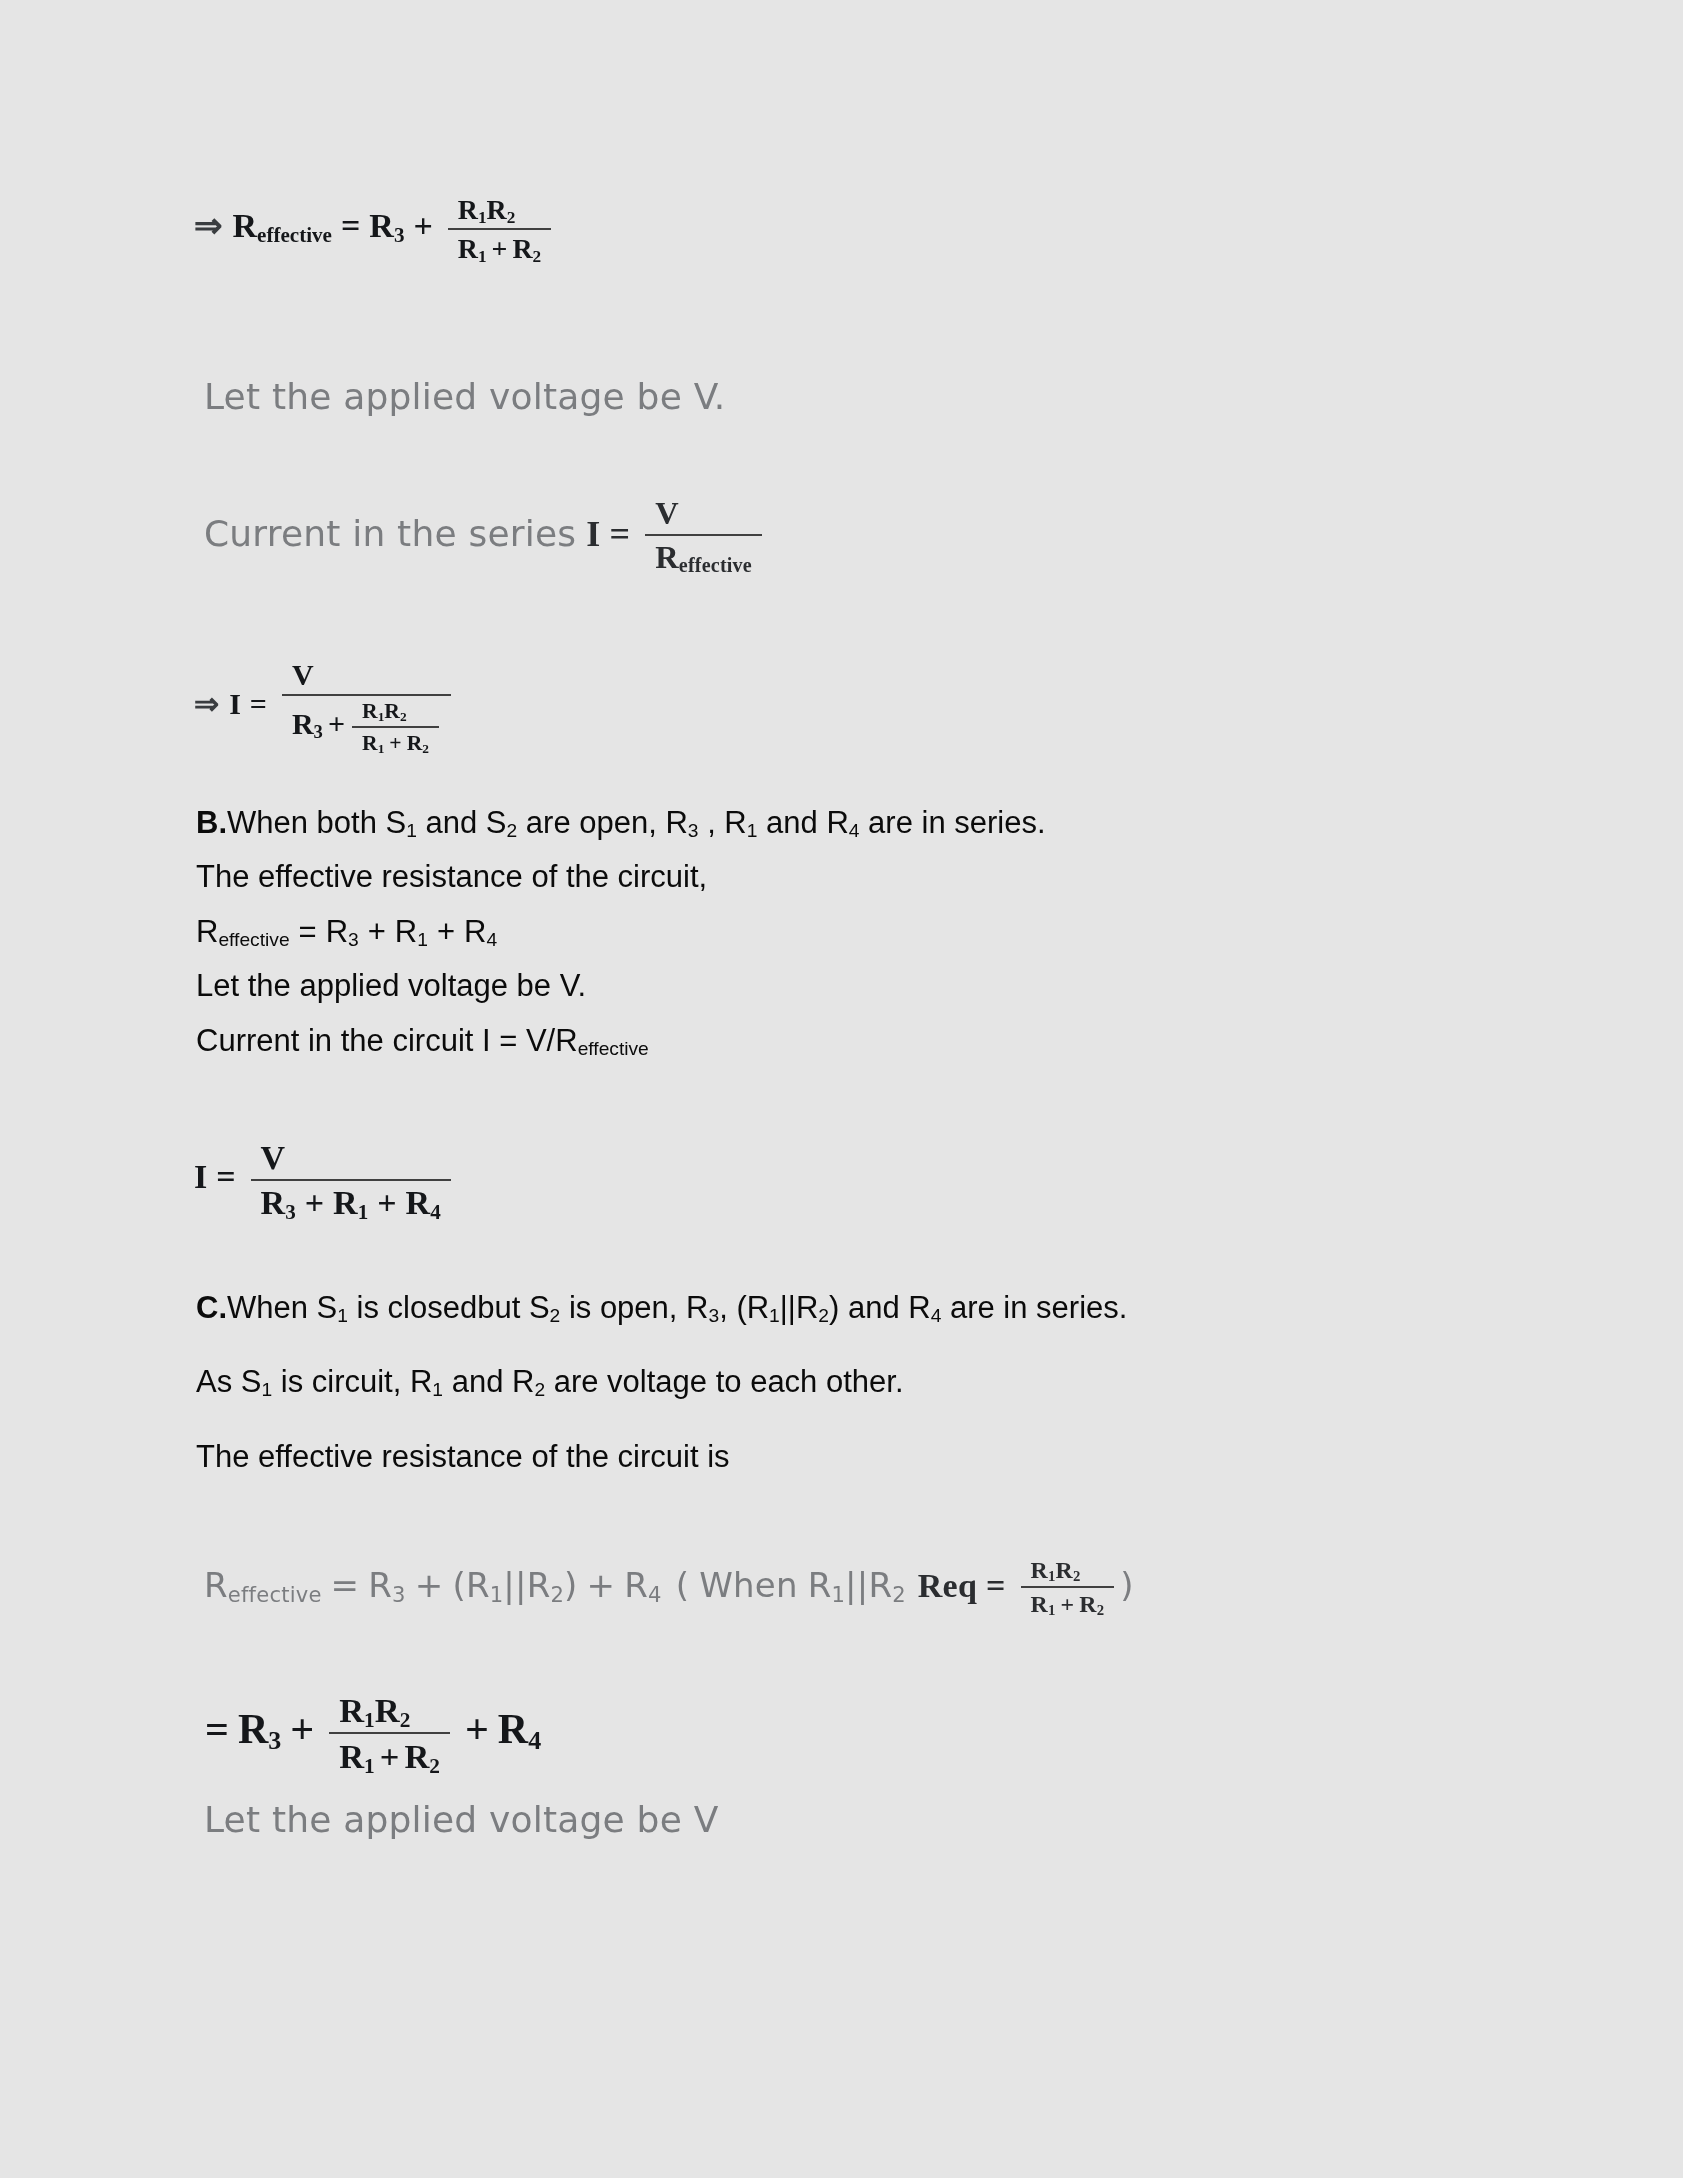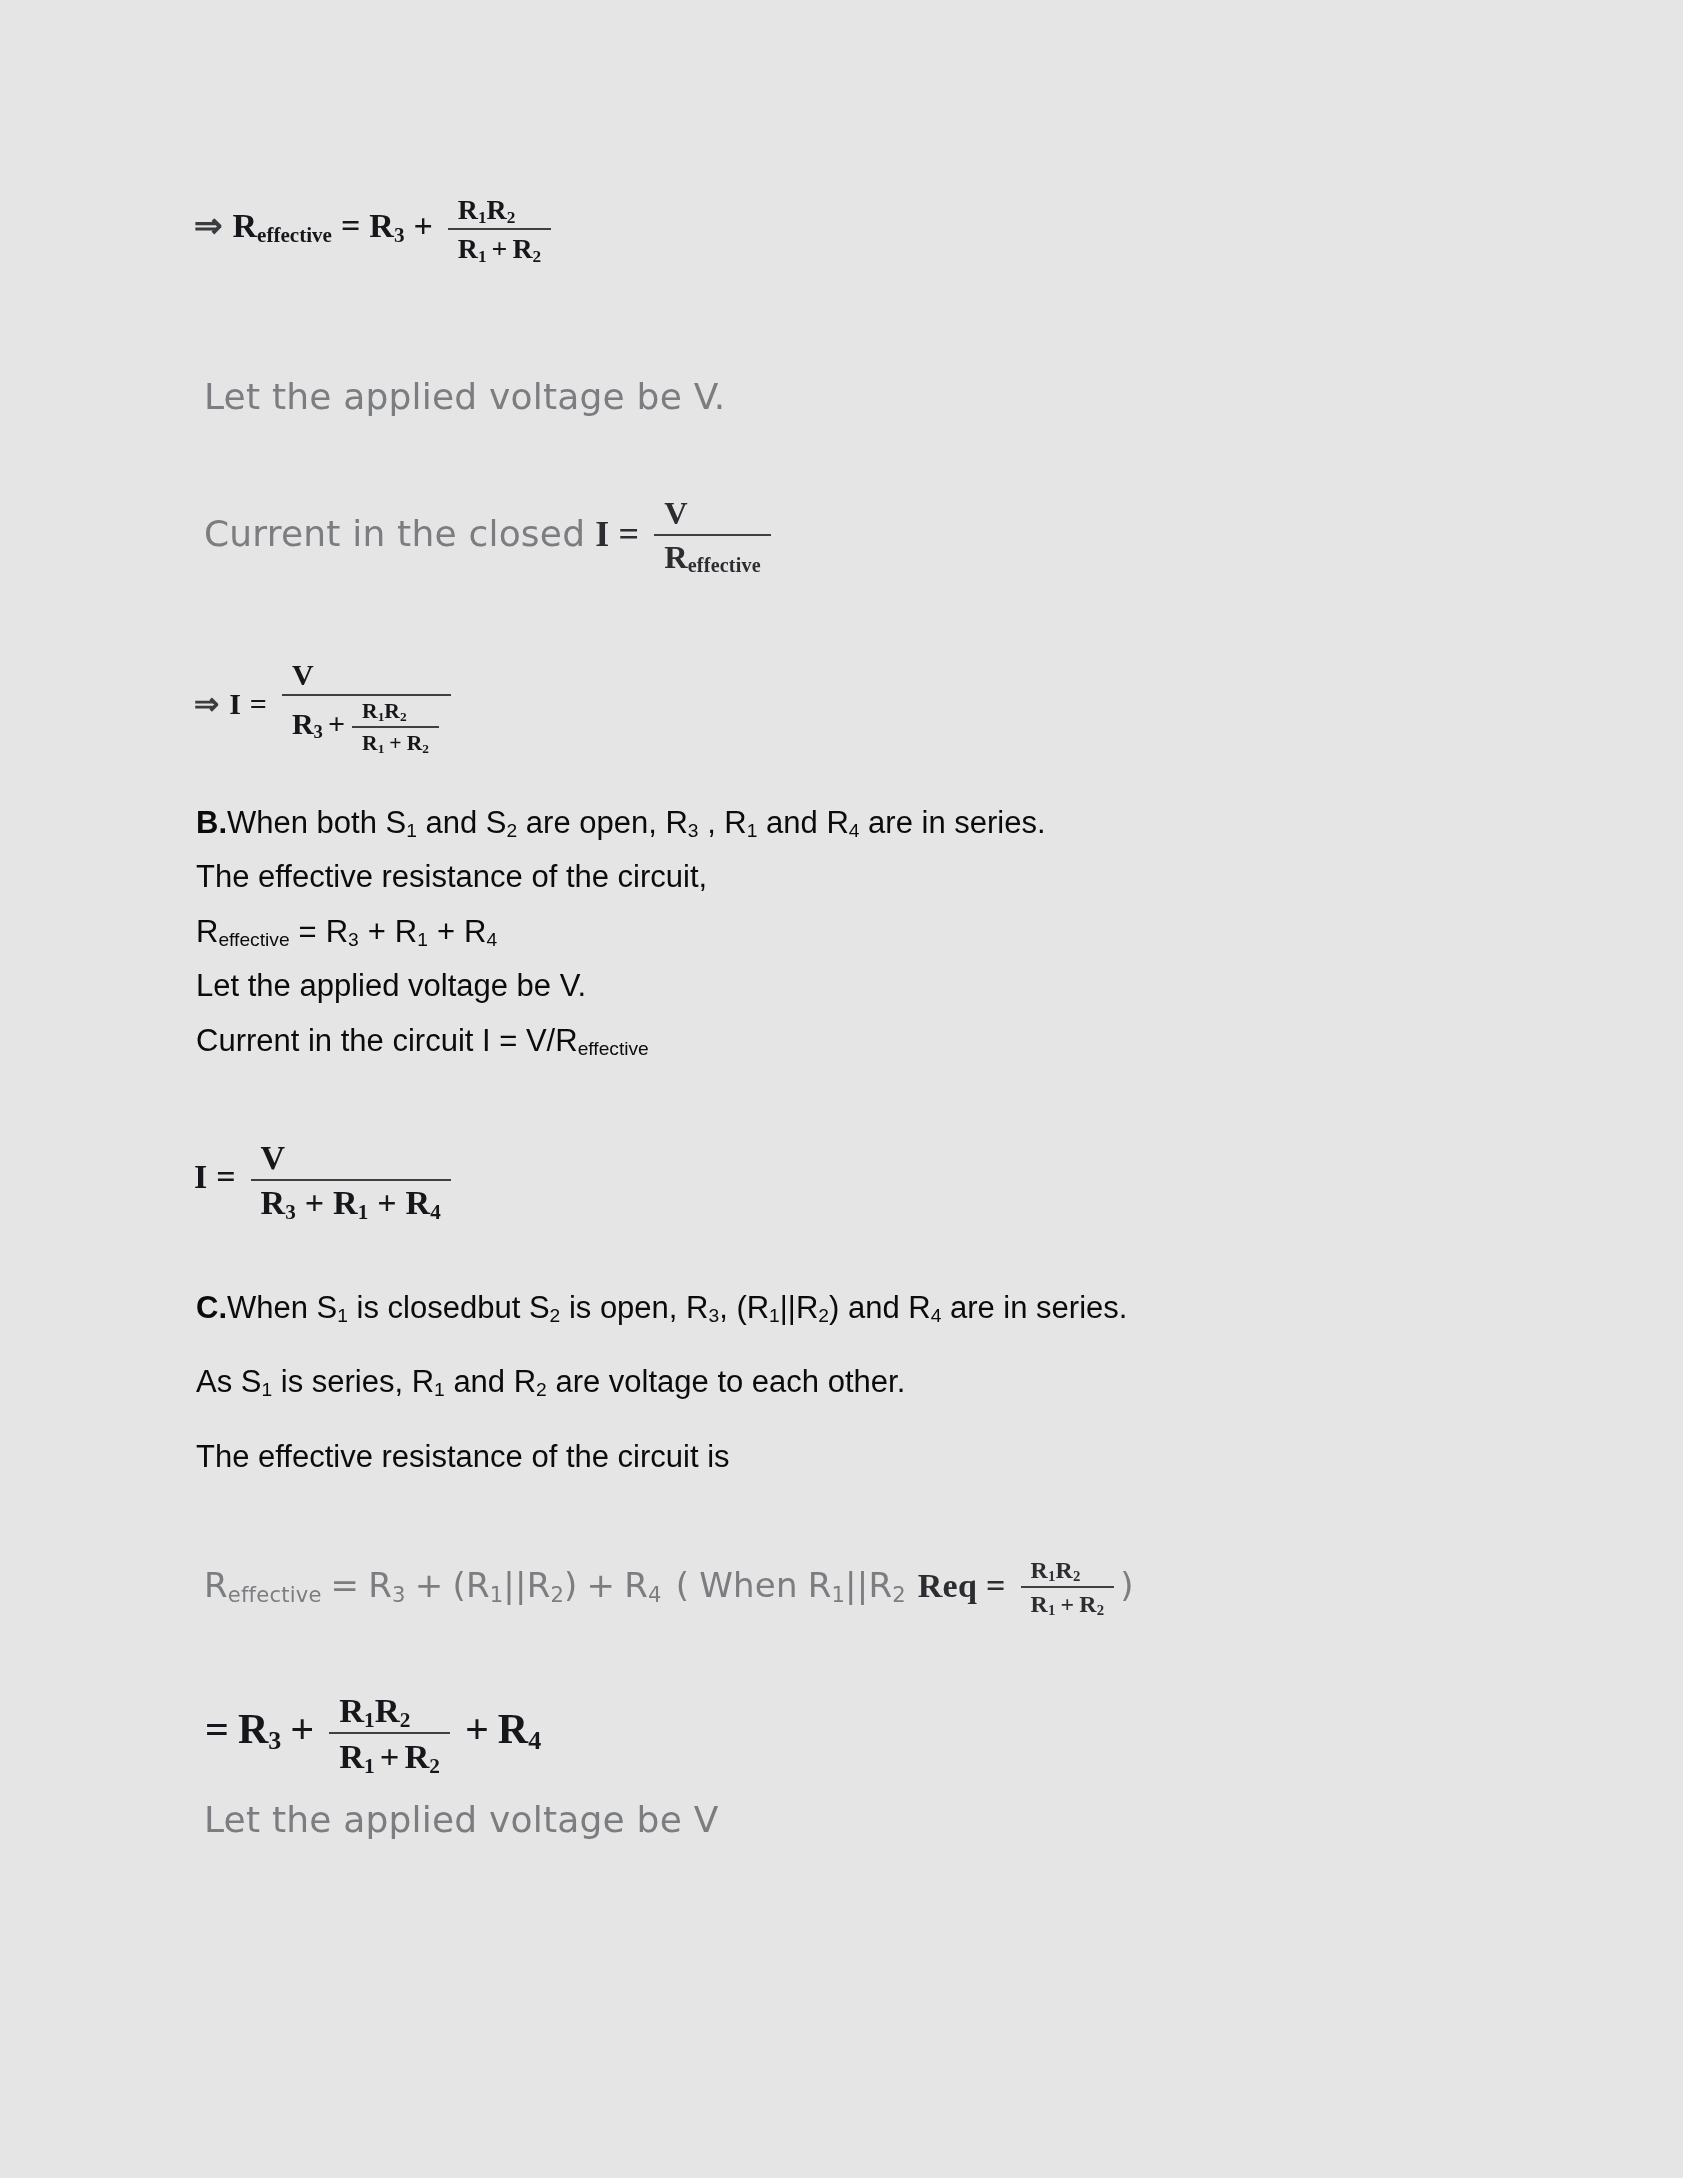--- a/index.html
+++ b/index.html
@@ -112,21 +112,21 @@
     <div class="row math" id="eq-reff">
       <span class="arrow">⇒</span><span><span>R</span><sub>effective</sub></span><span class="op">=</span><span><span>R</span><sub>3</sub></span><span class="op">+</span><span class="frac" style="font-size:0.82em;">
         <span class="num"><span>R</span><sub>1</sub><span>R</span><sub>2</sub></span>
         <span class="den"><span>R</span><sub>1</sub><span class="op-tight">+</span><span>R</span><sub>2</sub></span>
       </span>
     </div>
 
     <div class="row light" id="txt-let-v-1">Let the applied voltage be V.</div>
 
     <div class="row light" id="eq-current-1">
-      <span>Current in the closed</span><span class="math" style="padding-left:10px;color:#2b2d30;">I</span><span class="op math" style="color:#2b2d30;">=</span><span class="frac math" style="color:#2b2d30;font-size:0.9em;">
+      <span>Current in the series</span><span class="math" style="padding-left:10px;color:#2b2d30;">I</span><span class="op math" style="color:#2b2d30;">=</span><span class="frac math" style="color:#2b2d30;font-size:0.9em;">
         <span class="num">V</span>
         <span class="den"><span>R</span><sub>effective</sub></span>
       </span>
     </div>
 
     <div class="row math" id="eq-i-nested">
       <span class="arrow">⇒</span><span>I</span><span class="op">=</span><span class="frac">
         <span class="num">V</span>
         <span class="den"><span>R</span><sub>3</sub><span class="op-tight">+</span><span class="frac" style="font-size:0.72em;margin:0 2px;">
           <span class="num"><span>R</span><sub>1</sub><span>R</span><sub>2</sub></span>
@@ -156,21 +156,21 @@
         <span class="num">V</span>
         <span class="den"><span>R</span><sub>3</sub><span class="op">+</span><span>R</span><sub>1</sub><span class="op">+</span><span>R</span><sub>4</sub></span>
       </span>
     </div>
 
     <div class="row dark" id="txt-c" style="top:1290px;">
       <span class="bold-label">C.</span><span>When S</span><sub>1</sub><span> is closedbut S</span><sub>2</sub><span> is open, R</span><sub>3</sub><span>, (R</span><sub>1</sub><span>||R</span><sub>2</sub><span>) and R</span><sub>4</sub><span> are in series.</span>
     </div>
 
     <div class="row dark" id="txt-c-closed" style="top:1364px;">
-      <span>As S</span><sub>1</sub><span> is series, R</span><sub>1</sub><span> and R</span><sub>2</sub><span> are voltage to each other.</span>
+      <span>As S</span><sub>1</sub><span> is circuit, R</span><sub>1</sub><span> and R</span><sub>2</sub><span> are voltage to each other.</span>
     </div>
 
     <div class="row dark" id="txt-c-eff" style="top:1439px;">The effective resistance of the circuit is</div>
 
     <div class="row light" id="eq-c-reff" style="top:1557px;">
       <span><span>R</span><sub>effective</sub></span><span class="op">=</span><span><span>R</span><sub>3</sub></span><span class="op">+</span><span><span>(</span><span>R</span><sub>1</sub><span>||</span><span>R</span><sub>2</sub><span>)</span></span><span class="op">+</span><span><span>R</span><sub>4</sub></span><span style="padding-left:14px;">(</span><span style="padding-left:10px;">When</span><span style="padding-left:10px;"><span>R</span><sub>1</sub><span>||</span><span>R</span><sub>2</sub></span><span class="math" style="padding-left:12px;color:#2b2d30;">Req</span><span class="op math" style="color:#2b2d30;">=</span><span class="frac math" style="color:#2b2d30;font-size:0.7em;">
         <span class="num"><span>R</span><sub>1</sub><span>R</span><sub>2</sub></span>
         <span class="den"><span>R</span><sub>1</sub><span class="op-tight">+</span><span>R</span><sub>2</sub></span>
       </span><span>)</span>
     </div>

